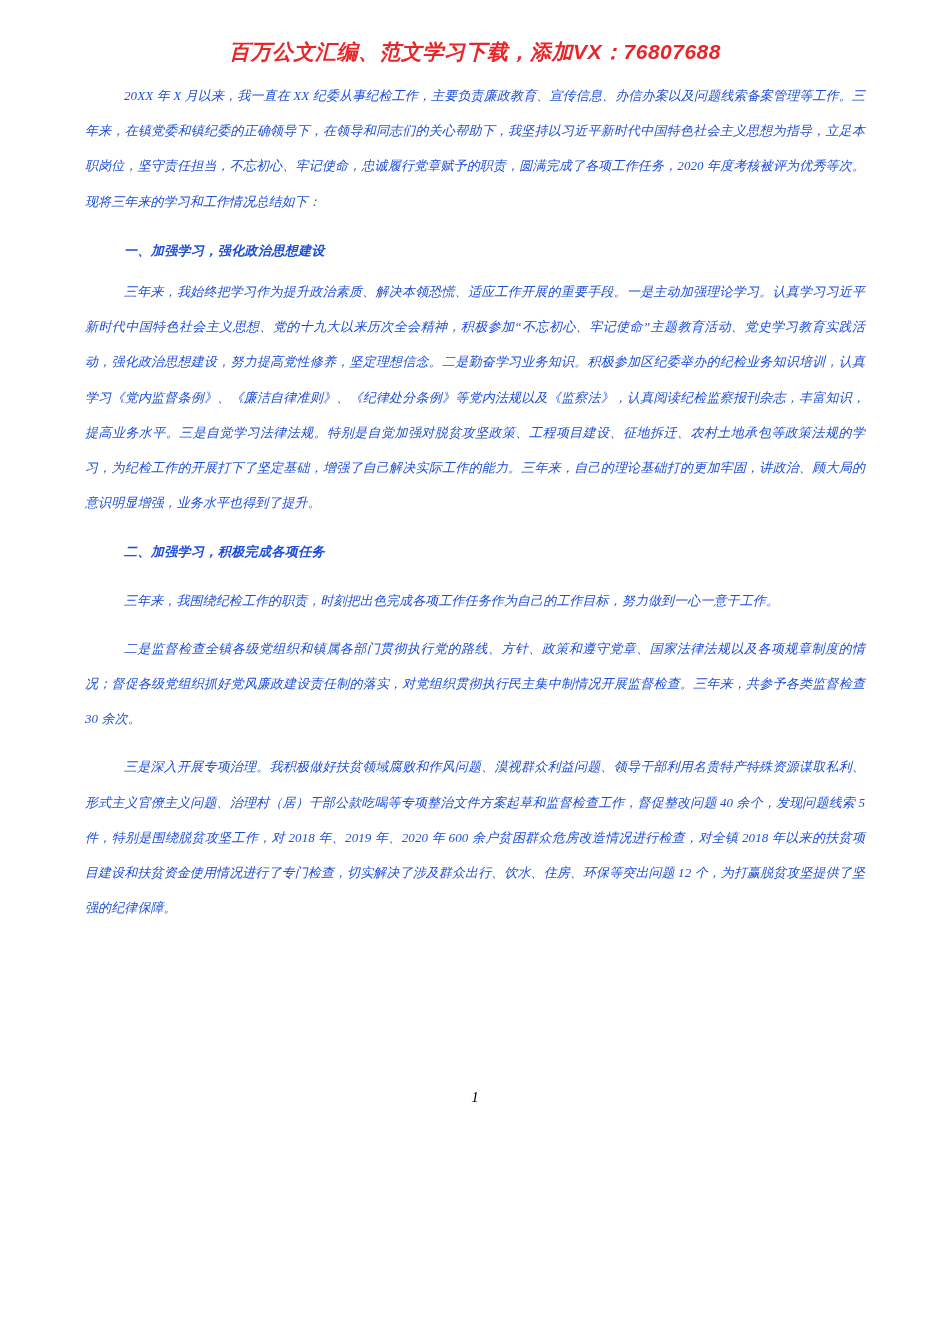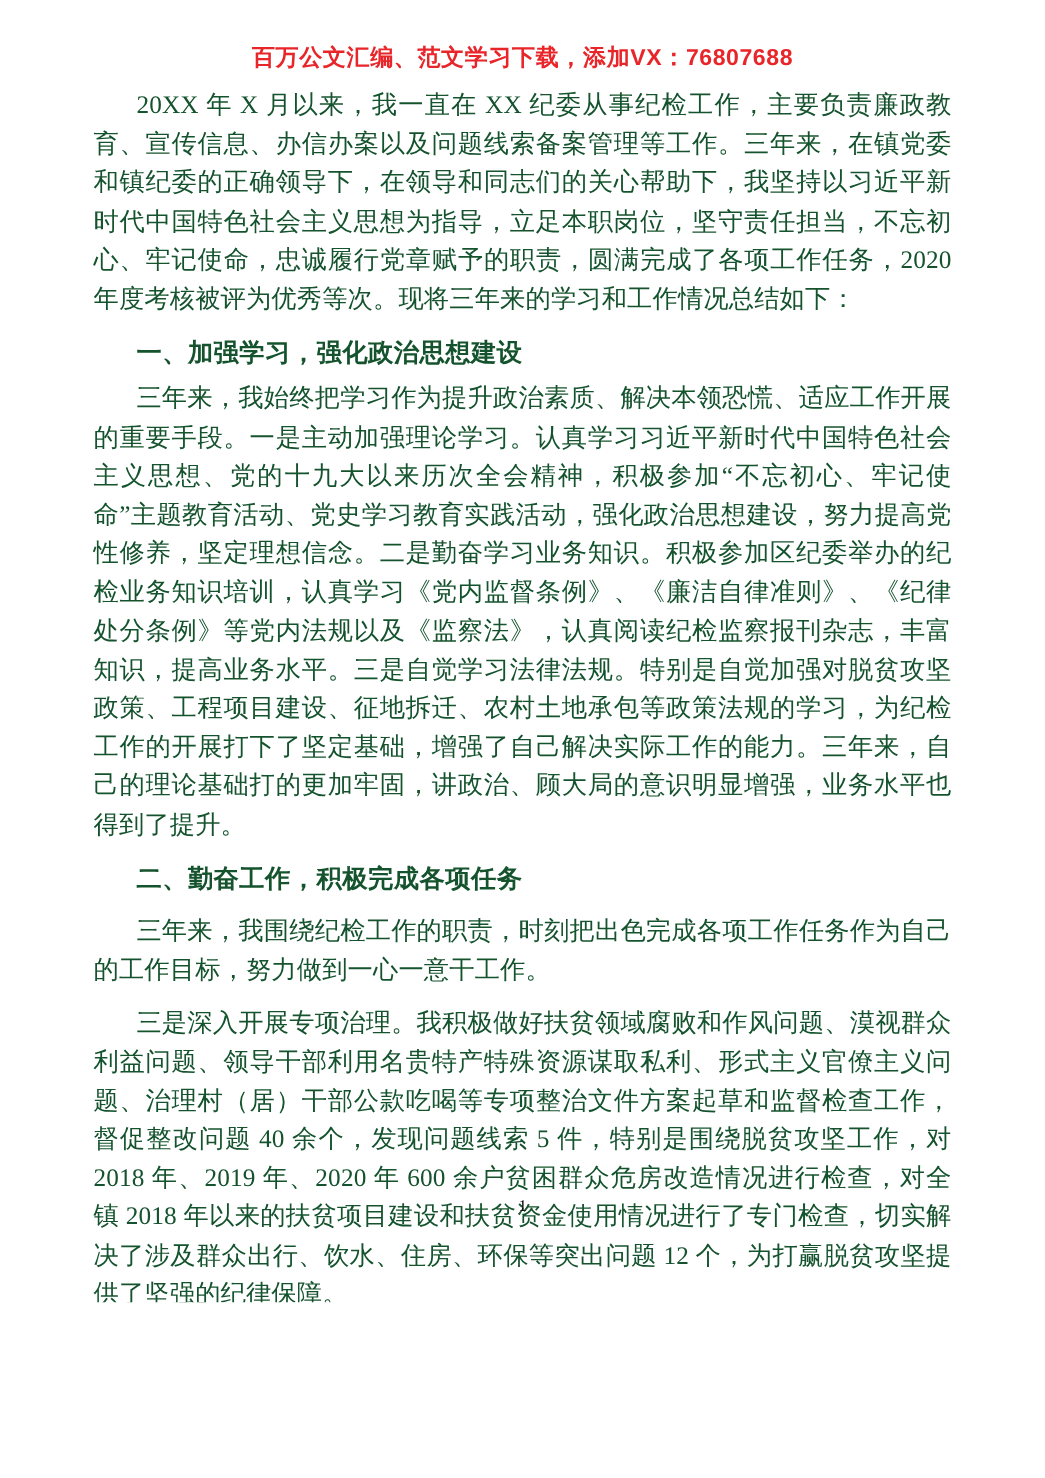--- a/index.html
+++ b/index.html
@@ -10,20 +10,21 @@
   body {
     font-family: "Liberation Serif", "DejaVu Serif", serif;
   }
   .page {
     position: relative;
     width: 950px;
     height: 1184px;
     background: #ffffff;
     box-sizing: border-box;
     overflow: hidden;
+    font-style: italic;
   }
   .header-banner {
     position: absolute;
     top: 38px;
     left: 0;
     width: 950px;
     text-align: center;
     color: #e8262a;
     font-family: "Liberation Sans", "DejaVu Sans", sans-serif;
     font-weight: bold;
@@ -32,23 +33,23 @@
     white-space: nowrap;
   }
   .doc-body {
     position: absolute;
     top: 78px;
     left: 85px;
     width: 780px;
   }
   p {
     margin: 0 0 2px 0;
-    font-size: 23px;
+    font-size: 13px;
     line-height: 35.2px;
-    color: #14532d;
+    color: #1d4ed8;
     text-align: justify;
     text-justify: inter-ideograph;
     letter-spacing: 0.1px;
   }
   p.indent {
     text-indent: 39px;
   }
   p.heading {
     text-indent: 39px;
     font-family: "Liberation Sans", "DejaVu Sans", sans-serif;
@@ -75,20 +76,21 @@
 <body>
 
 <div class="page">
 
   <div class="header-banner">百万公文汇编、范文学习下载，添加VX：76807688</div>
 
   <div class="doc-body">
     <p class="indent">20XX 年 X 月以来，我一直在 XX 纪委从事纪检工作，主要负责廉政教育、宣传信息、办信办案以及问题线索备案管理等工作。三年来，在镇党委和镇纪委的正确领导下，在领导和同志们的关心帮助下，我坚持以习近平新时代中国特色社会主义思想为指导，立足本职岗位，坚守责任担当，不忘初心、牢记使命，忠诚履行党章赋予的职责，圆满完成了各项工作任务，2020 年度考核被评为优秀等次。现将三年来的学习和工作情况总结如下：</p>
     <p class="heading">一、加强学习，强化政治思想建设</p>
     <p class="indent">三年来，我始终把学习作为提升政治素质、解决本领恐慌、适应工作开展的重要手段。一是主动加强理论学习。认真学习习近平新时代中国特色社会主义思想、党的十九大以来历次全会精神，积极参加“不忘初心、牢记使命”主题教育活动、党史学习教育实践活动，强化政治思想建设，努力提高党性修养，坚定理想信念。二是勤奋学习业务知识。积极参加区纪委举办的纪检业务知识培训，认真学习《党内监督条例》、《廉洁自律准则》、《纪律处分条例》等党内法规以及《监察法》，认真阅读纪检监察报刊杂志，丰富知识，提高业务水平。三是自觉学习法律法规。特别是自觉加强对脱贫攻坚政策、工程项目建设、征地拆迁、农村土地承包等政策法规的学习，为纪检工作的开展打下了坚定基础，增强了自己解决实际工作的能力。三年来，自己的理论基础打的更加牢固，讲政治、顾大局的意识明显增强，业务水平也得到了提升。</p>
-    <p class="heading">二、勤奋工作，积极完成各项任务</p>
+    <p class="heading">二、加强学习，积极完成各项任务</p>
     <p class="indent gap">三年来，我围绕纪检工作的职责，时刻把出色完成各项工作任务作为自己的工作目标，努力做到一心一意干工作。</p>
+    <p class="indent gap">二是监督检查全镇各级党组织和镇属各部门贯彻执行党的路线、方针、政策和遵守党章、国家法律法规以及各项规章制度的情况；督促各级党组织抓好党风廉政建设责任制的落实，对党组织贯彻执行民主集中制情况开展监督检查。三年来，共参予各类监督检查 30 余次。</p>
     <p class="indent gap">三是深入开展专项治理。我积极做好扶贫领域腐败和作风问题、漠视群众利益问题、领导干部利用名贵特产特殊资源谋取私利、形式主义官僚主义问题、治理村（居）干部公款吃喝等专项整治文件方案起草和监督检查工作，督促整改问题 40 余个，发现问题线索 5 件，特别是围绕脱贫攻坚工作，对 2018 年、2019 年、2020 年 600 余户贫困群众危房改造情况进行检查，对全镇 2018 年以来的扶贫项目建设和扶贫资金使用情况进行了专门检查，切实解决了涉及群众出行、饮水、住房、环保等突出问题 12 个，为打赢脱贫攻坚提供了坚强的纪律保障。</p>
   </div>
 
   <div class="page-number">1</div>
 
 </div>
 
 </body></html>

